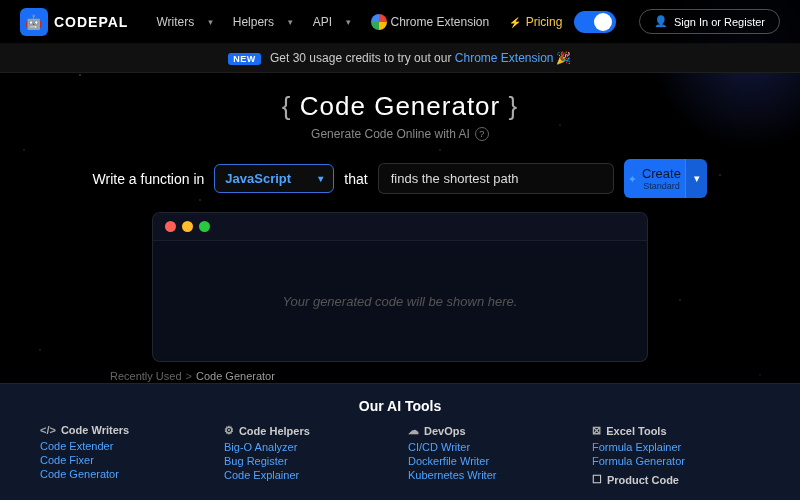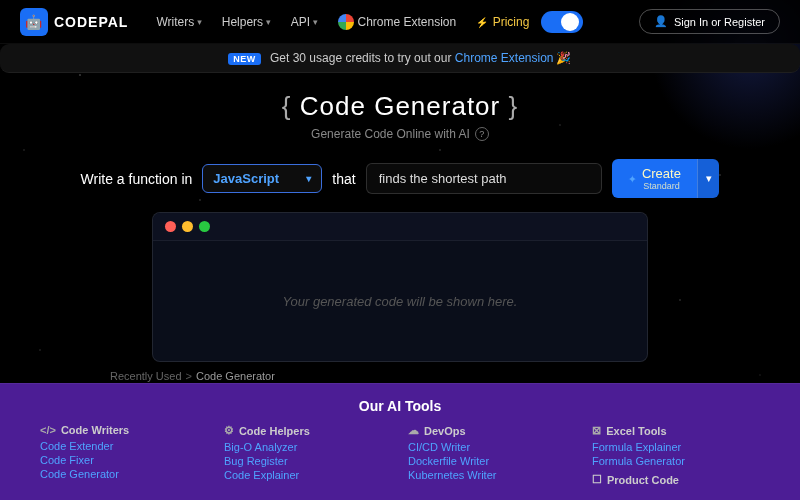--- a/index.html
+++ b/index.html
@@ -102,21 +102,21 @@
     .nav-links {
       display: flex;
       align-items: center;
       gap: 4px;
       flex: 1;
     }
 
     .nav-item {
       display: flex;
       align-items: center;
-      gap: 3px;
+      gap: 14px;
       padding: 4px 8px;
       font-size: 12px;
       color: #ccc;
       cursor: pointer;
       border-radius: 4px;
     }
 
     .nav-item .chevron {
       font-size: 9px;
       opacity: 0.7;
@@ -183,21 +183,20 @@
 
     
     .banner {
       background: #111;
       padding: 7px 0;
       text-align: center;
       font-size: 12px;
       color: #ccc;
       flex-shrink: 0;
       border-bottom: 1px solid rgba(255,255,255,0.06);
-      border-radius: 9px;
     }
 
     .banner-new {
       display: inline-block;
       background: #1a6ef5;
       color: #fff;
       font-size: 9px;
       font-weight: 700;
       padding: 1px 5px;
       border-radius: 3px;
@@ -306,23 +305,23 @@
 
     .create-btn-group {
       display: flex;
       align-items: stretch;
       border-radius: 6px;
       overflow: hidden;
     }
 
     .create-btn-main {
       background: #1a6ef5;
-      color: #fef9c3;
+      color: #0f172a;
       border: none;
-      padding: 7px 16px;
+      padding: 7px 4px;
       font-size: 13px;
       cursor: pointer;
       display: flex;
       align-items: center;
       gap: 5px;
       font-weight: 500;
     }
 
     .create-btn-main .btn-sub {
       font-size: 9px;
@@ -395,21 +394,21 @@
       color: #555;
     }
 
     .breadcrumb-current {
       color: #999;
     }
 
     
     .footer-tools {
       width: 100%;
-      background: #4c1d95;
+      background: #0f172a;
       border-top: 1px solid rgba(255,255,255,0.06);
       padding: 14px 40px 10px;
       flex-shrink: 0;
     }
 
     .footer-title {
       text-align: center;
       font-size: 14px;
       font-weight: 600;
       color: #fff;

